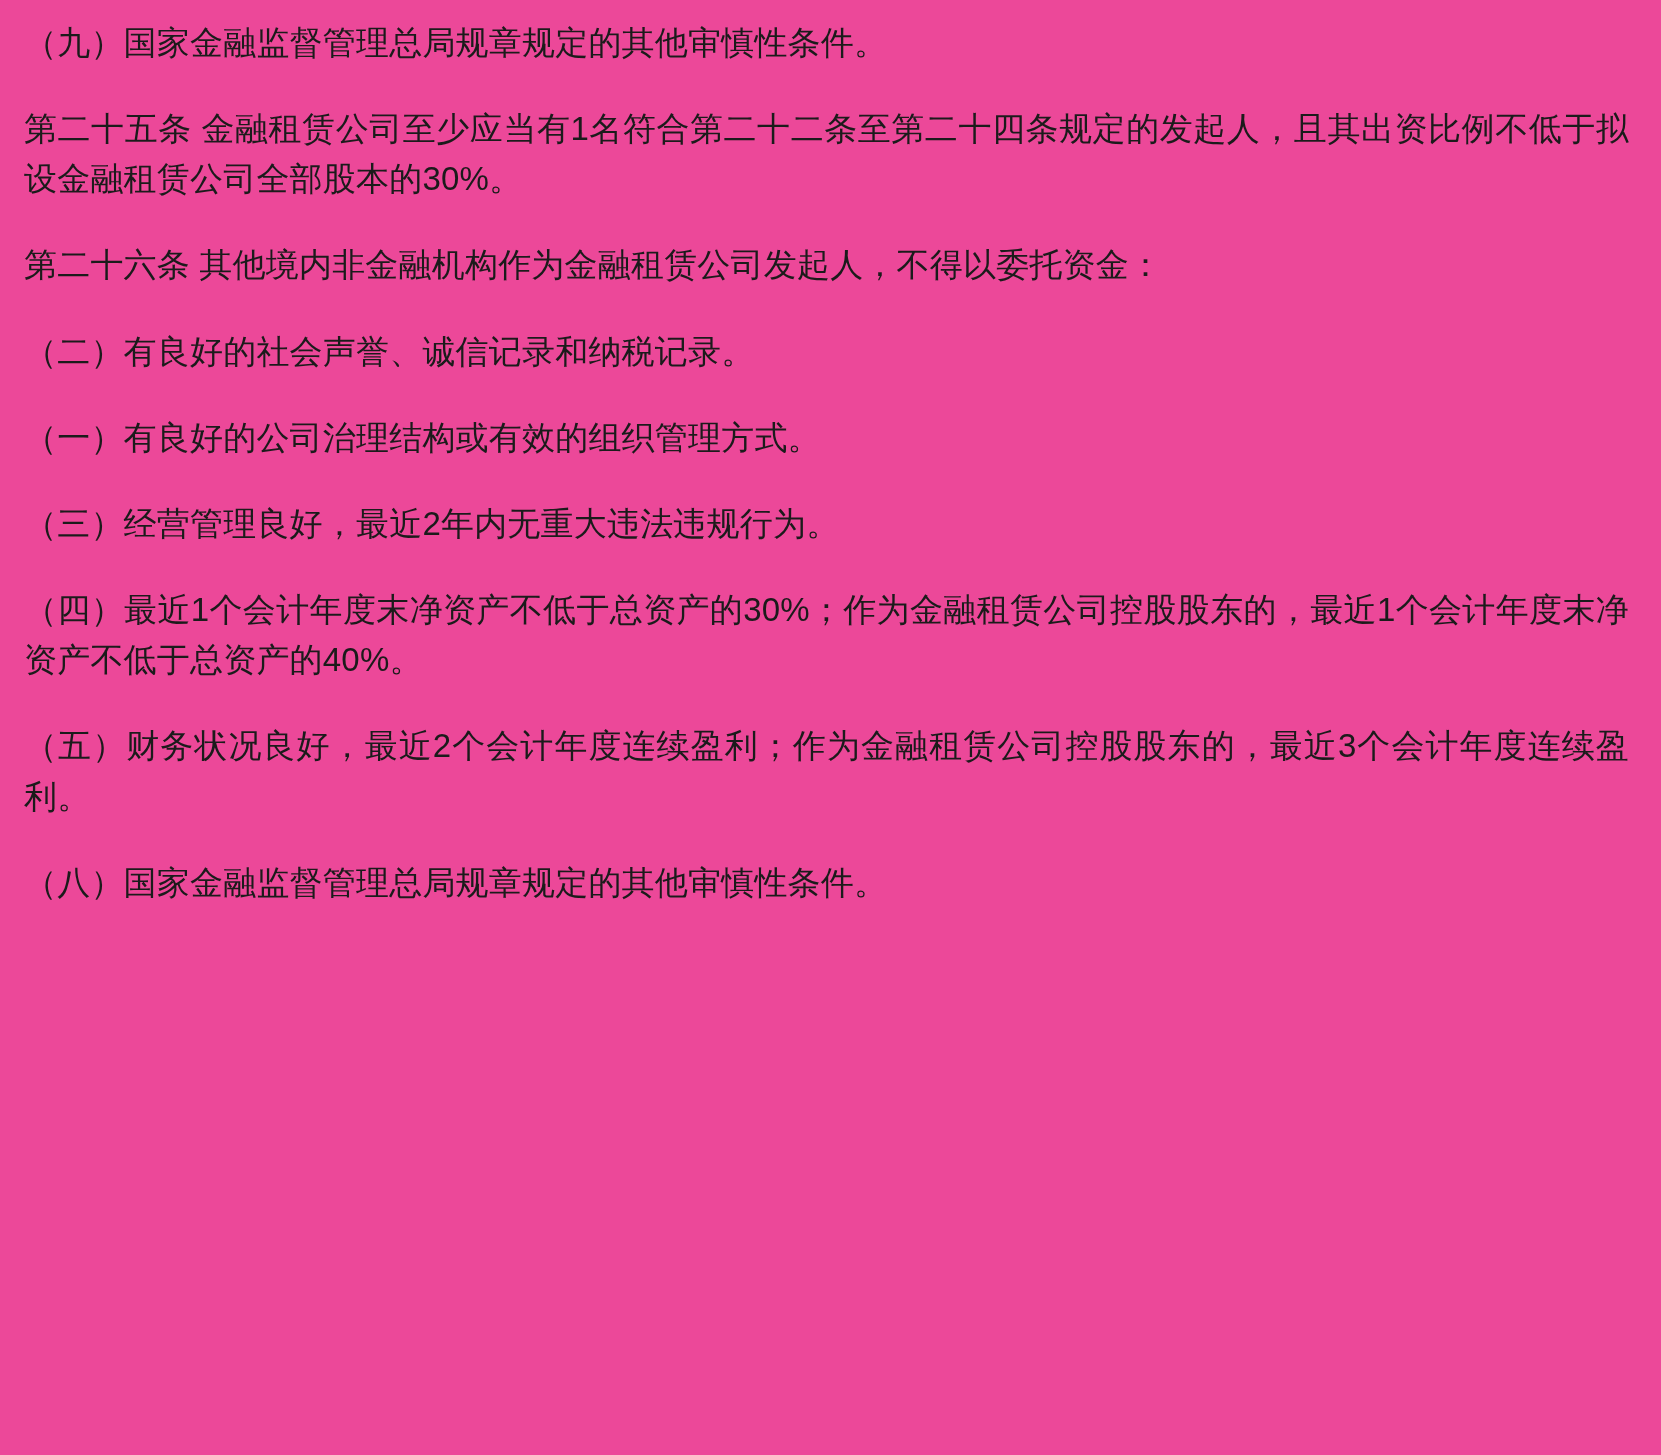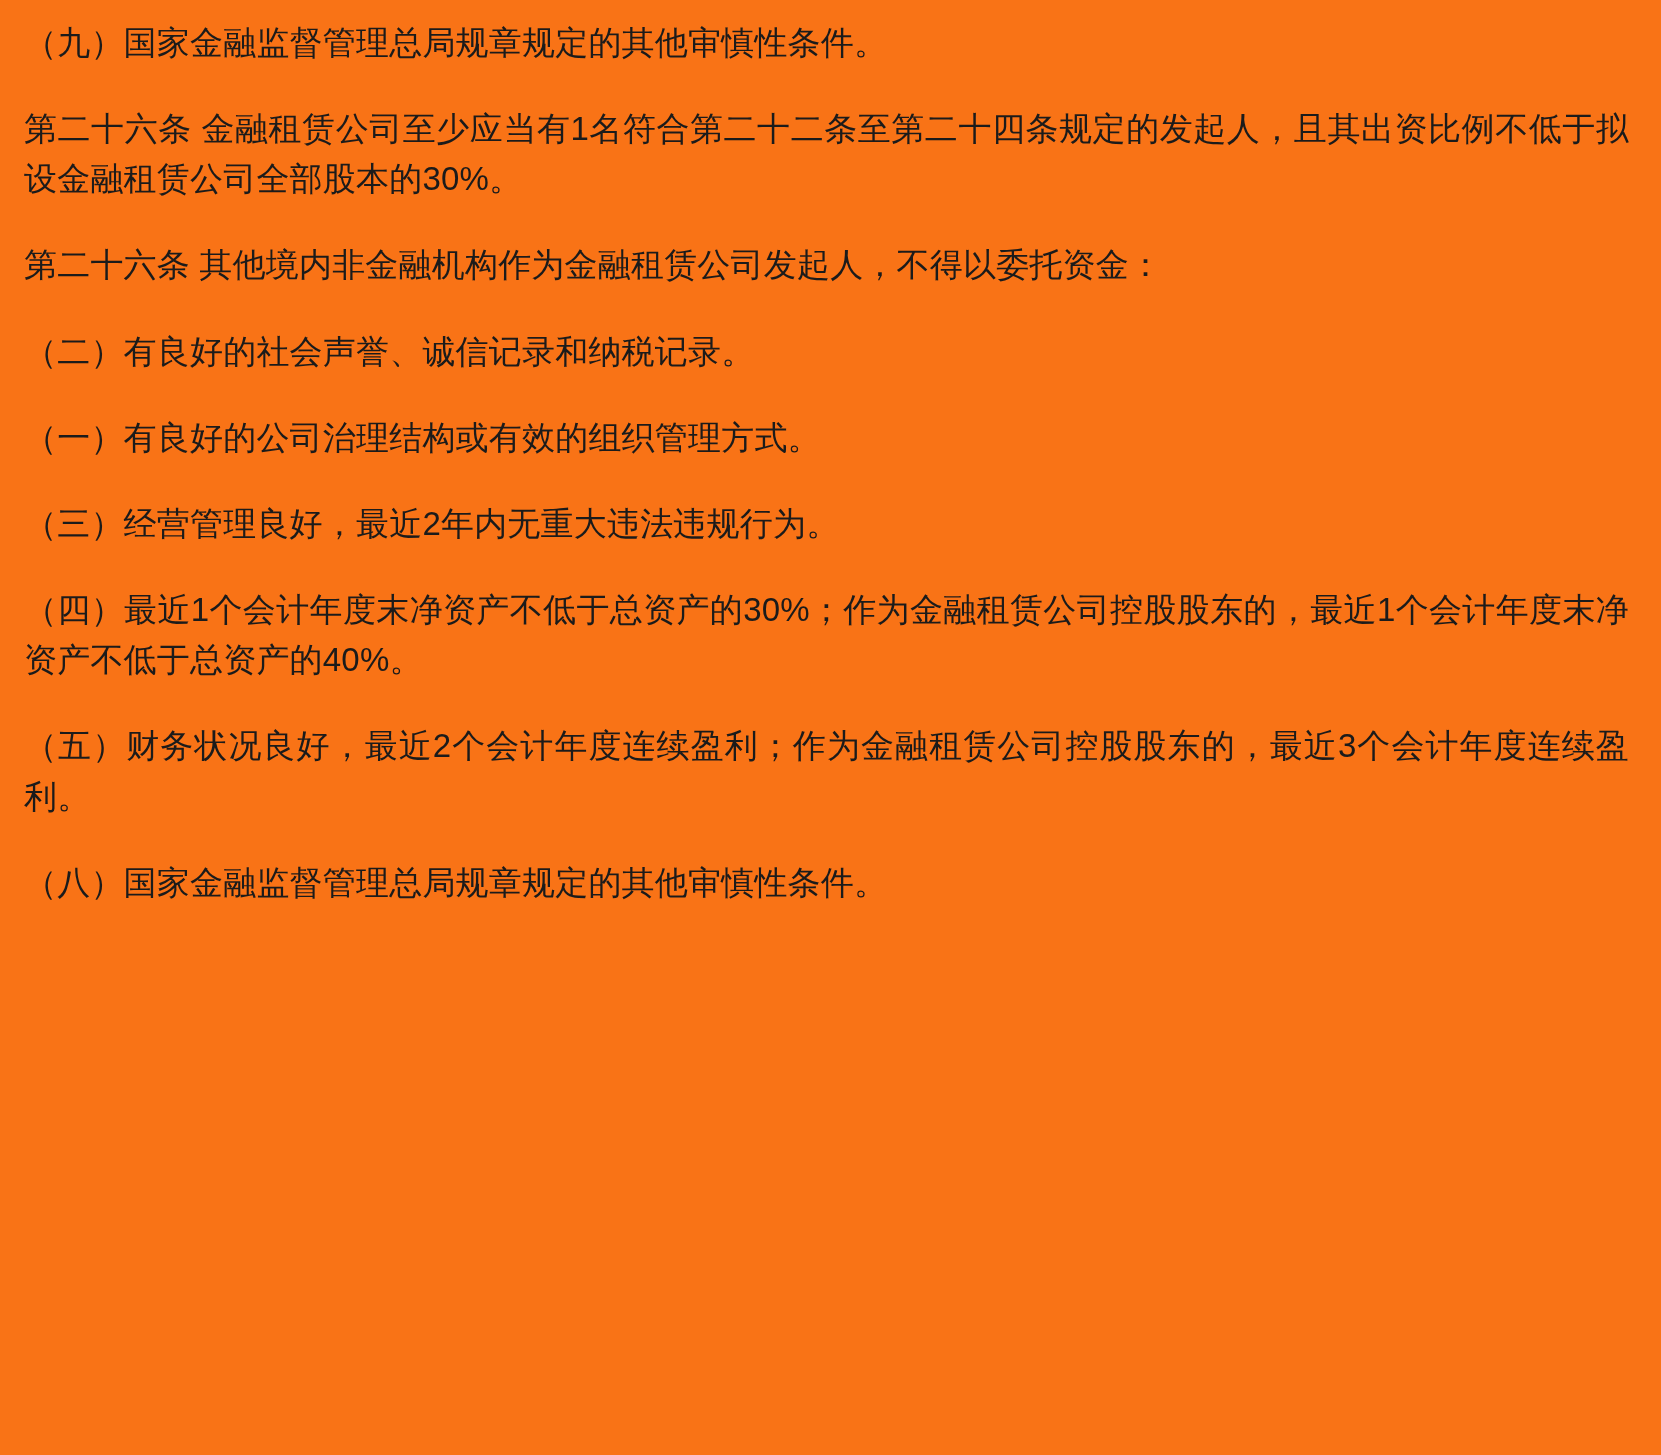--- a/index.html
+++ b/index.html
@@ -11,42 +11,42 @@
     width: 1661px;
     min-height: 1455px;
     font-family: "Liberation Sans", "DejaVu Sans", sans-serif;
     color: #1a1a1a;
   }
   .page {
     width: 1661px;
     min-height: 1455px;
     box-sizing: border-box;
     padding: 18px 32px 30px 24px;
-    background: #f97316;
+    background: #ec4899;
   }
   .para {
     font-size: 33px;
     line-height: 1.52;
     letter-spacing: 0.2px;
     margin: 0 0 36px 0;
     text-align: justify;
     text-justify: inter-ideograph;
     color: #1b1b1b;
     font-weight: 400;
   }
   .para:last-child {
     margin-bottom: 0;
   }
 </style>
 </head>
 <body>
 
 <div class="page">
   <p class="para">（九）国家金融监督管理总局规章规定的其他审慎性条件。</p>
-  <p class="para">第二十六条 金融租赁公司至少应当有1名符合第二十二条至第二十四条规定的发起人，且其出资比例不低于拟设金融租赁公司全部股本的30%。</p>
+  <p class="para">第二十五条 金融租赁公司至少应当有1名符合第二十二条至第二十四条规定的发起人，且其出资比例不低于拟设金融租赁公司全部股本的30%。</p>
   <p class="para">第二十六条 其他境内非金融机构作为金融租赁公司发起人，不得以委托资金：</p>
   <p class="para">（二）有良好的社会声誉、诚信记录和纳税记录。</p>
   <p class="para">（一）有良好的公司治理结构或有效的组织管理方式。</p>
   <p class="para">（三）经营管理良好，最近2年内无重大违法违规行为。</p>
   <p class="para">（四）最近1个会计年度末净资产不低于总资产的30%；作为金融租赁公司控股股东的，最近1个会计年度末净资产不低于总资产的40%。</p>
   <p class="para">（五）财务状况良好，最近2个会计年度连续盈利；作为金融租赁公司控股股东的，最近3个会计年度连续盈利。</p>
   <p class="para">（八）国家金融监督管理总局规章规定的其他审慎性条件。</p>
 </div>
 
 </body></html>

